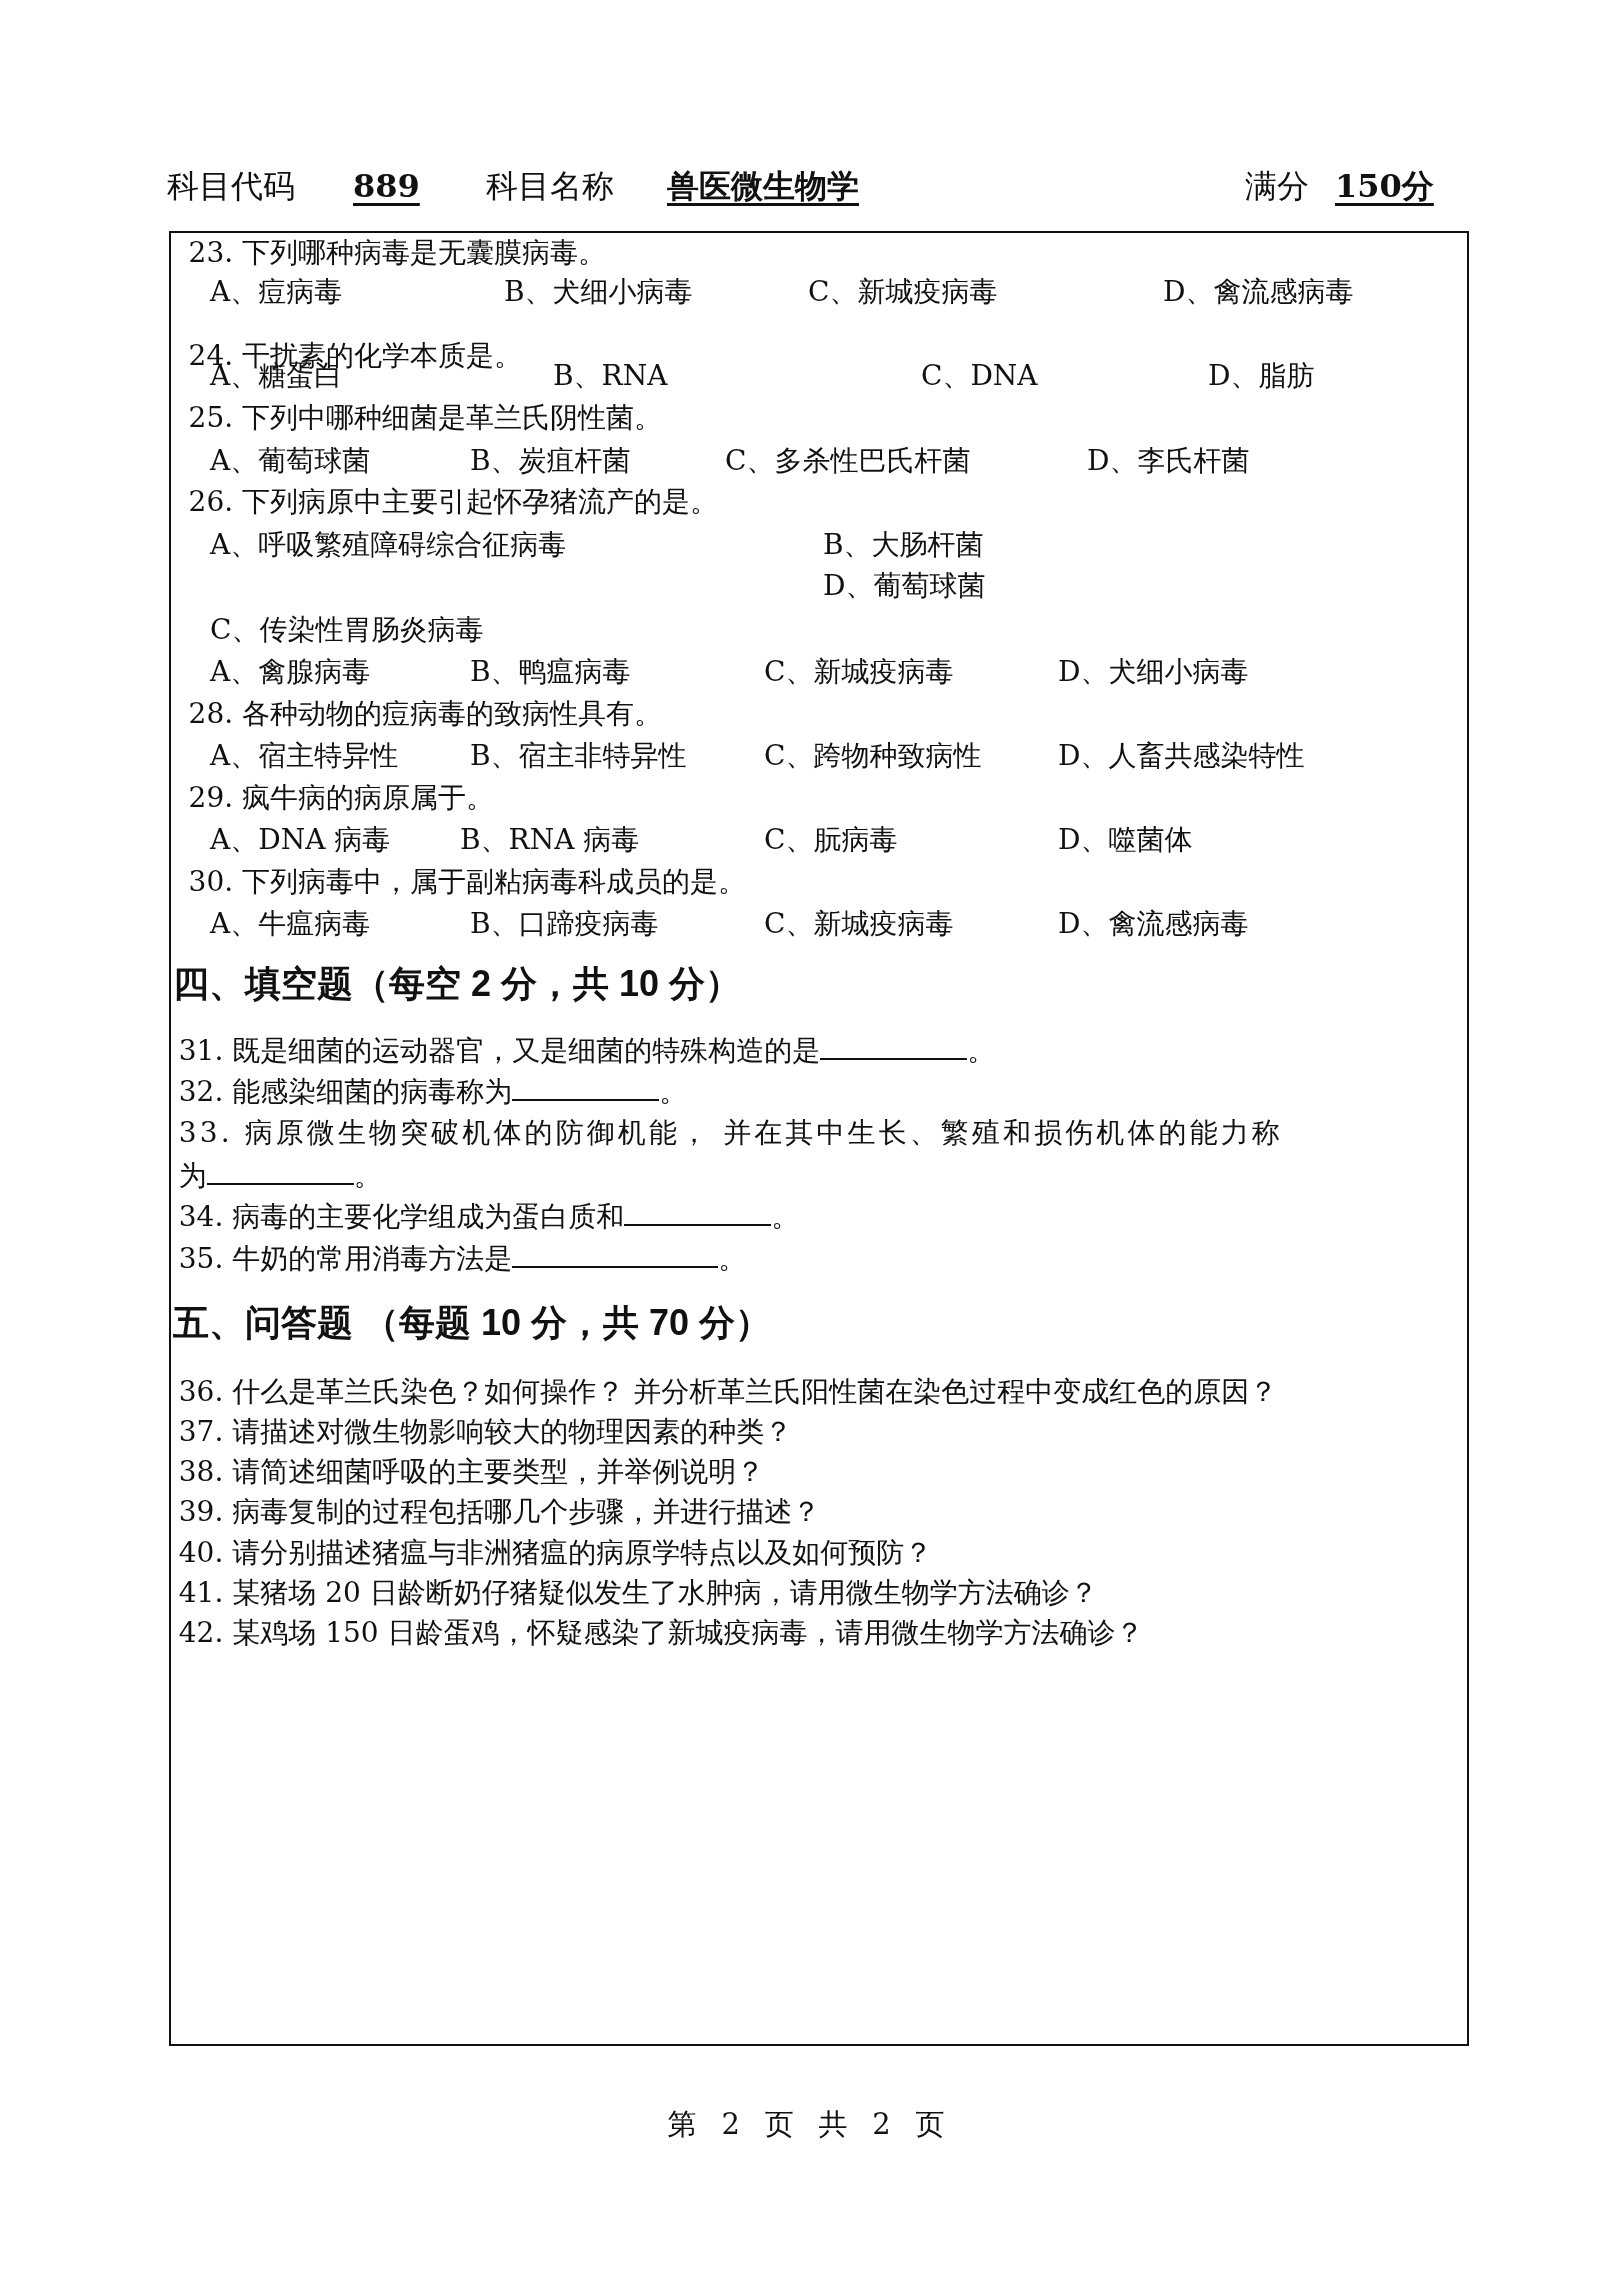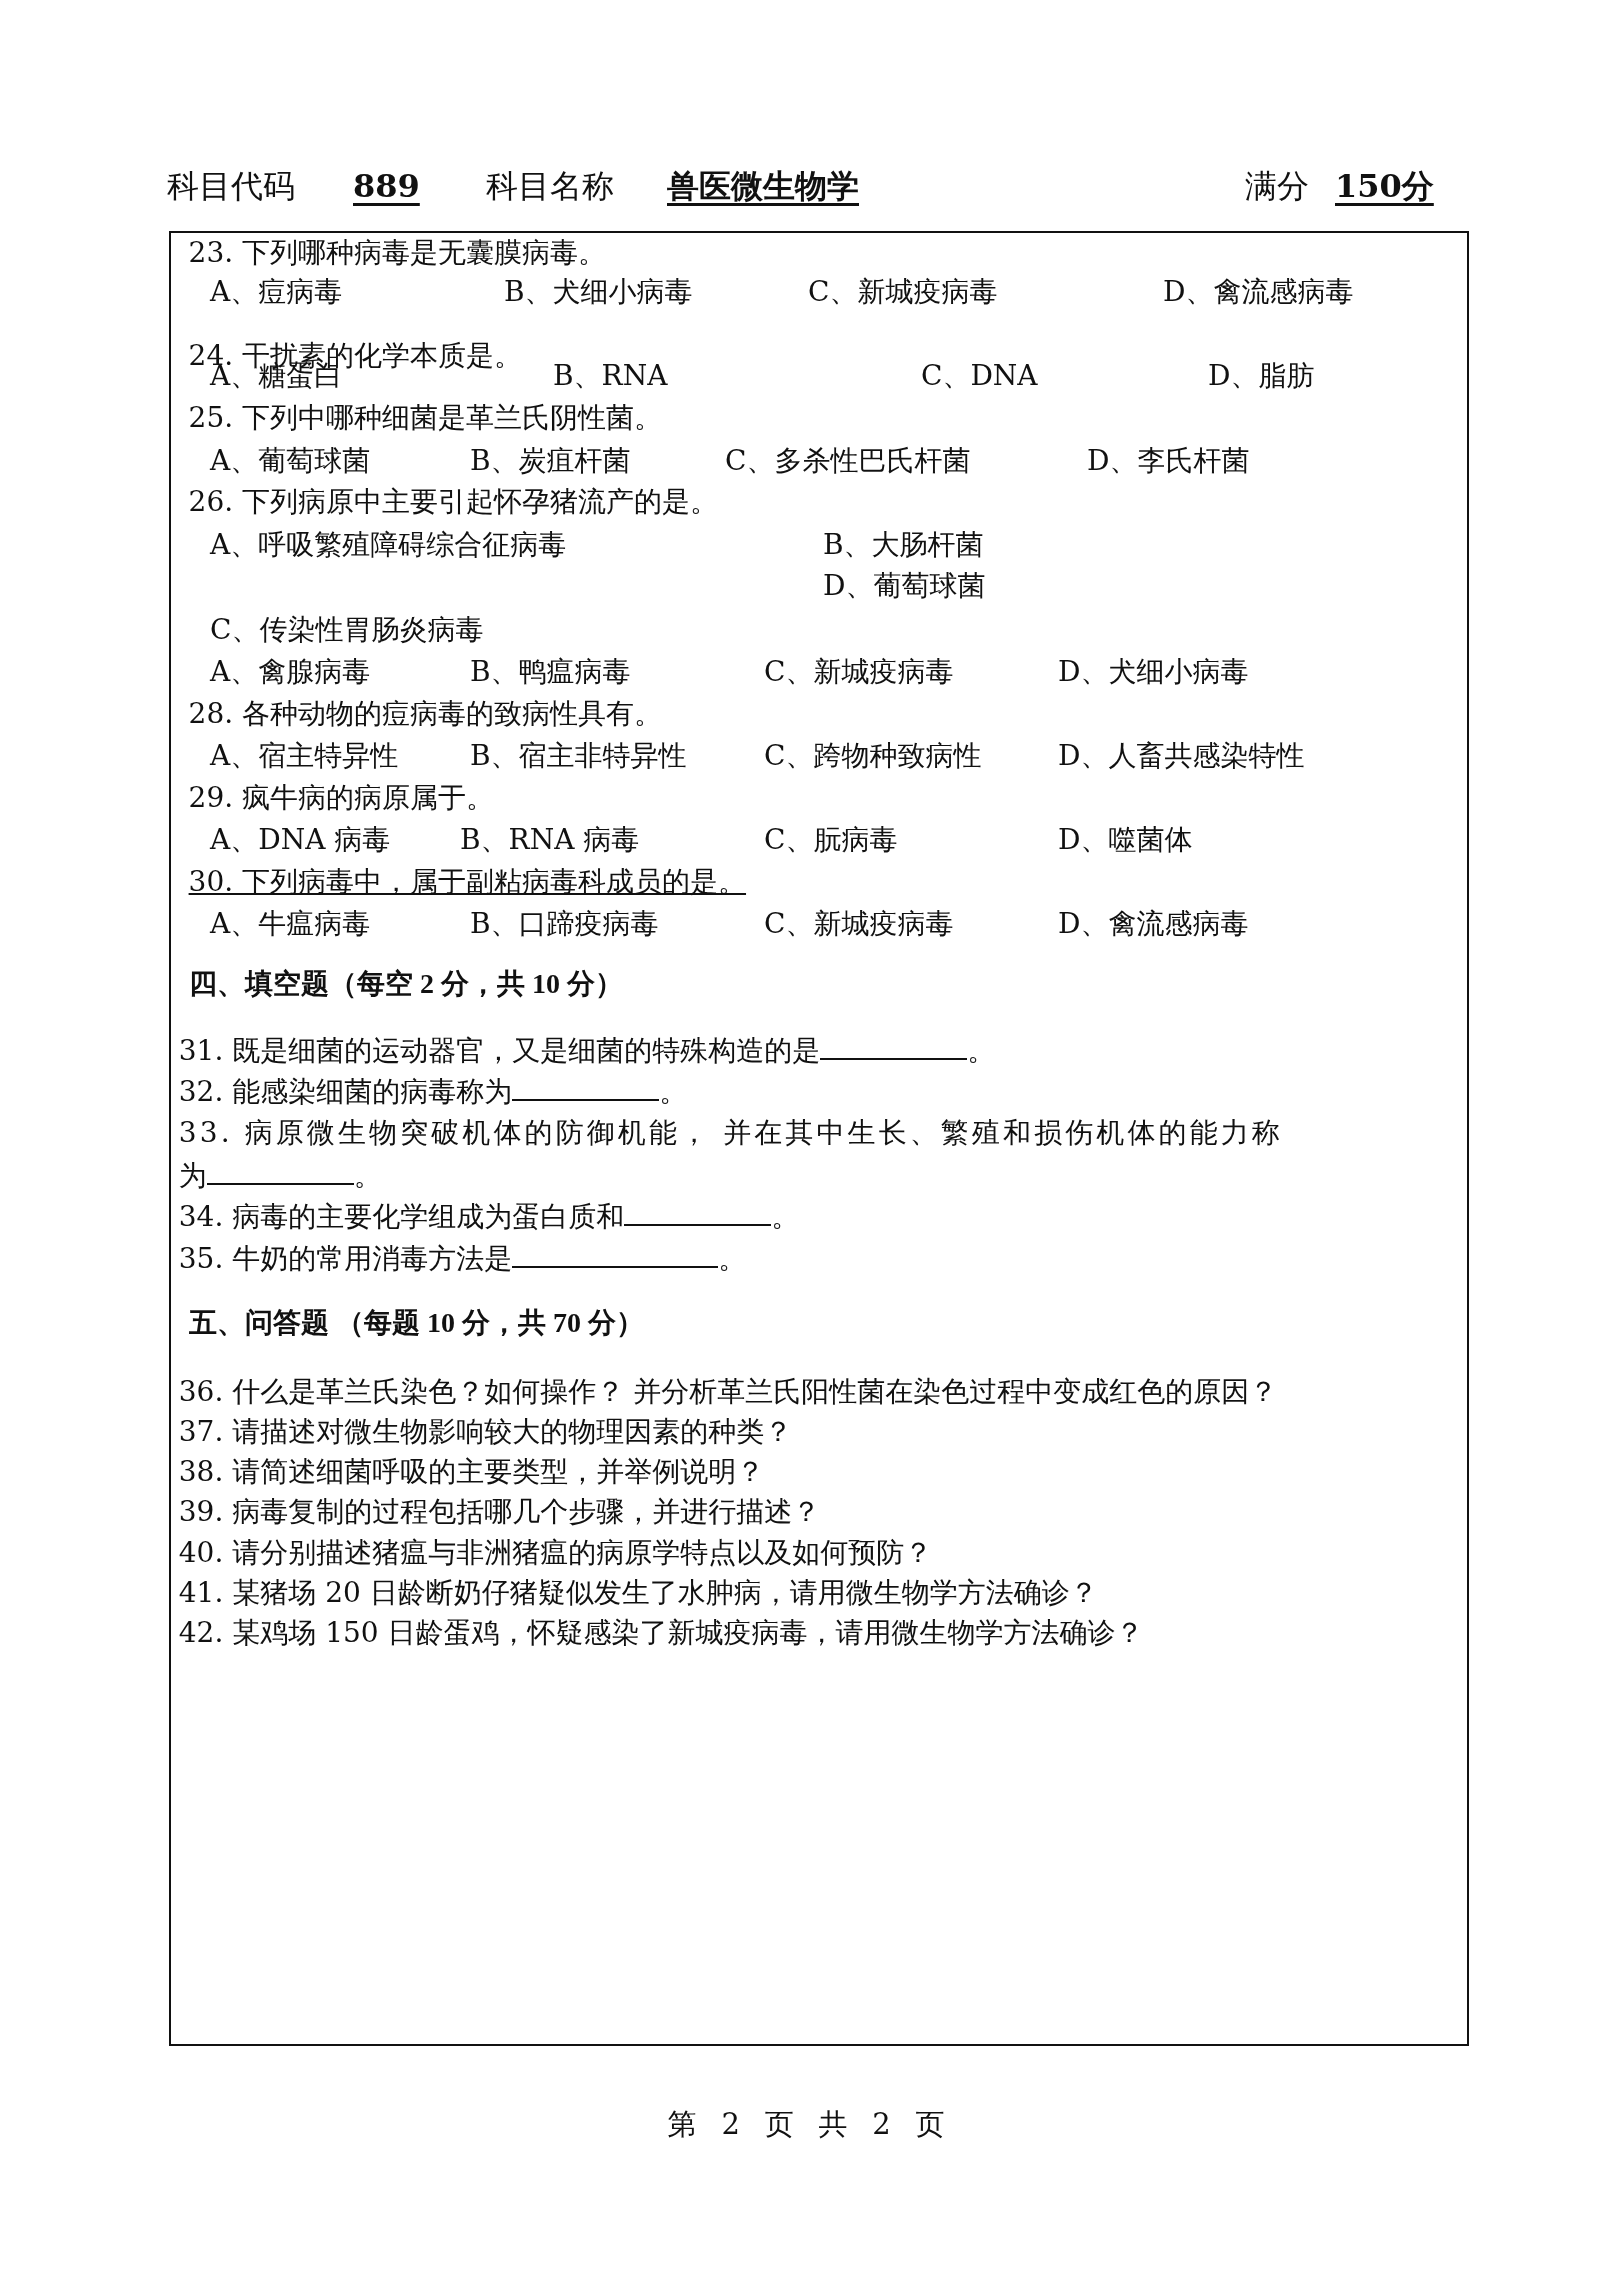--- a/index.html
+++ b/index.html
@@ -13,21 +13,21 @@
       font-size: 32px; line-height: 59px;
     }
     .header .lbl { position: absolute; top: 0; }
     .header .val { position: absolute; top: 0; font-weight: bold; text-decoration: underline; text-decoration-thickness: 2.9px; text-underline-offset: 5.9px; }
     .box {
       position: absolute; left: 169px; top: 231px; width: 1300px; height: 1815px;
       border: 2.5px solid #111111; box-sizing: border-box;
     }
     .line { position: absolute; left: 0; font-size: 28px; line-height: 39px; white-space: nowrap; }
     .opt { position: absolute; font-size: 28px; line-height: 39px; white-space: nowrap; }
-    .sec { position: absolute; left: 18px; font-size: 28px; line-height: 43px; font-weight: bold; font-family: Liberation Serif, serif; white-space: nowrap; }
+    .sec { position: absolute; left: 2px; font-size: 36px; line-height: 43px; font-weight: bold; font-family: Liberation Sans, sans-serif; white-space: nowrap; }
     .blank { display: inline-block; border-bottom: 2px solid #111; height: 23.5px; vertical-align: baseline; }
     .footer {
       position: absolute; left: 0; width: 1620px; top: 2105px; text-align: center;
       font-size: 29px; line-height: 39px; letter-spacing: 7.8px;
     }
   </style>
 </head>
 <body>
 
 <div class="header">
@@ -75,21 +75,21 @@
   <div class="opt" style="top:503px;left:299px;">B、宿主非特异性</div>
   <div class="opt" style="top:503px;left:593px;">C、跨物种致病性</div>
   <div class="opt" style="top:503px;left:887px;">D、人畜共感染特性</div>
 
   <div class="line" style="top:545px;left:17.6px;">29. 疯牛病的病原属于。</div>
   <div class="opt" style="top:587px;left:39px;">A、DNA 病毒</div>
   <div class="opt" style="top:587px;left:289px;">B、RNA 病毒</div>
   <div class="opt" style="top:587px;left:593px;">C、朊病毒</div>
   <div class="opt" style="top:587px;left:887px;">D、噬菌体</div>
 
-  <div class="line" style="top:629px;left:17.6px;text-decoration:underline;">30. 下列病毒中，属于副粘病毒科成员的是。</div>
+  <div class="line" style="top:629px;left:17.6px;">30. 下列病毒中，属于副粘病毒科成员的是。</div>
   <div class="opt" style="top:671px;left:39px;">A、牛瘟病毒</div>
   <div class="opt" style="top:671px;left:299px;">B、口蹄疫病毒</div>
   <div class="opt" style="top:671px;left:593px;">C、新城疫病毒</div>
   <div class="opt" style="top:671px;left:887px;">D、禽流感病毒</div>
 
   <div class="sec" style="top:729px;">四、填空题（每空 2 分，共 10 分）</div>
 
   <div class="line" style="top:798px;left:7.8px;">
     <span>31. 既是细菌的运动器官，又是细菌的特殊构造的是</span><span class="blank" style="width:147px;"></span><span>。</span>
   </div>

